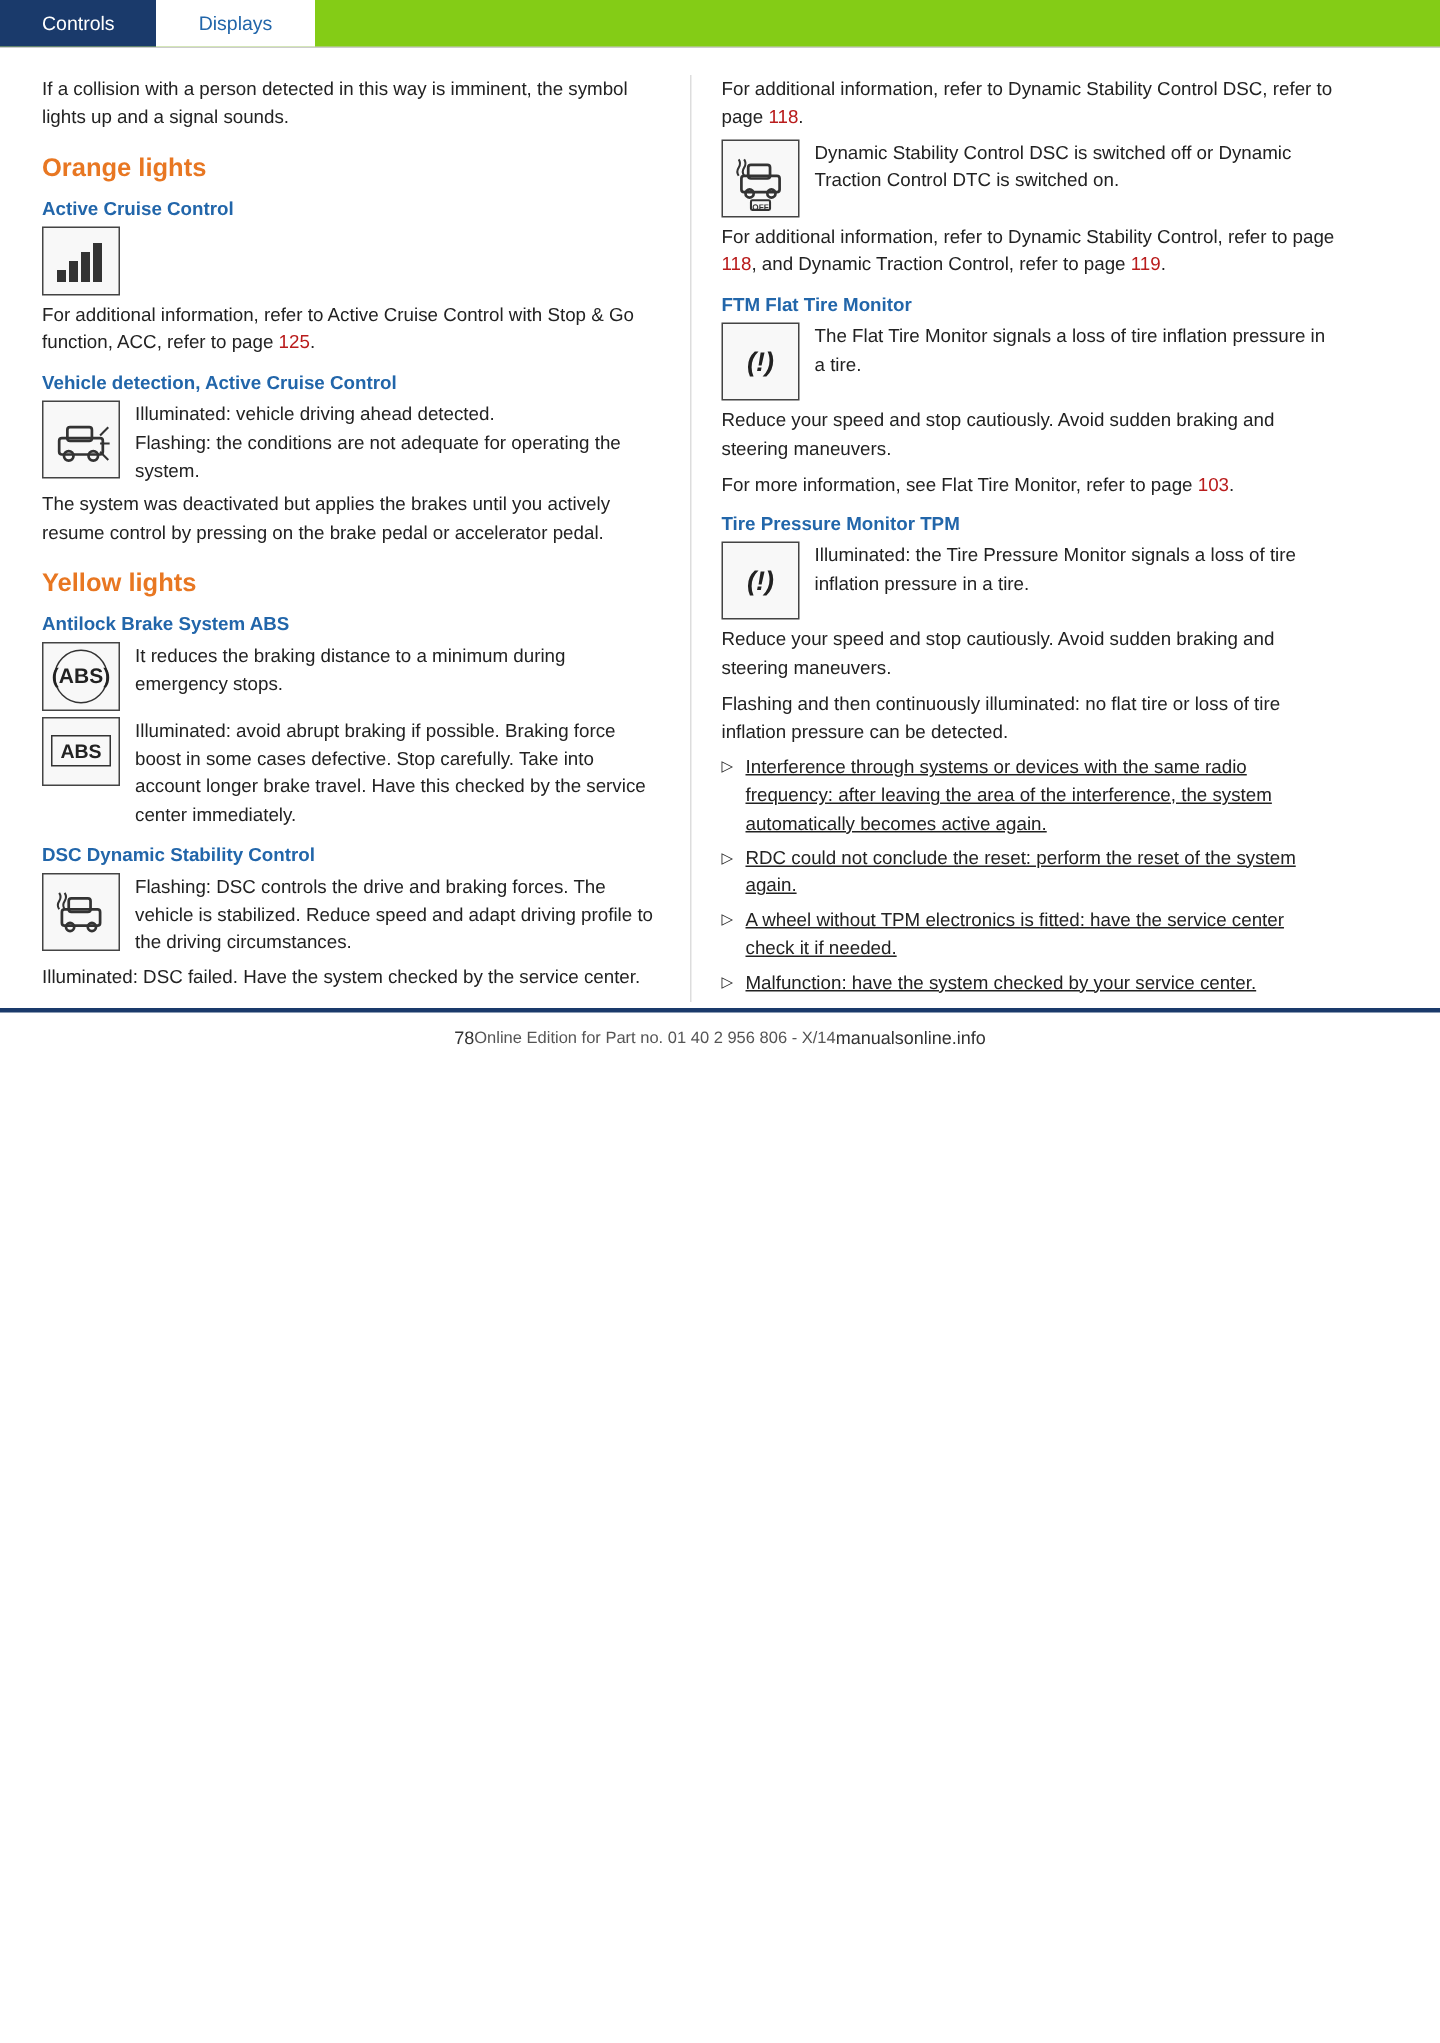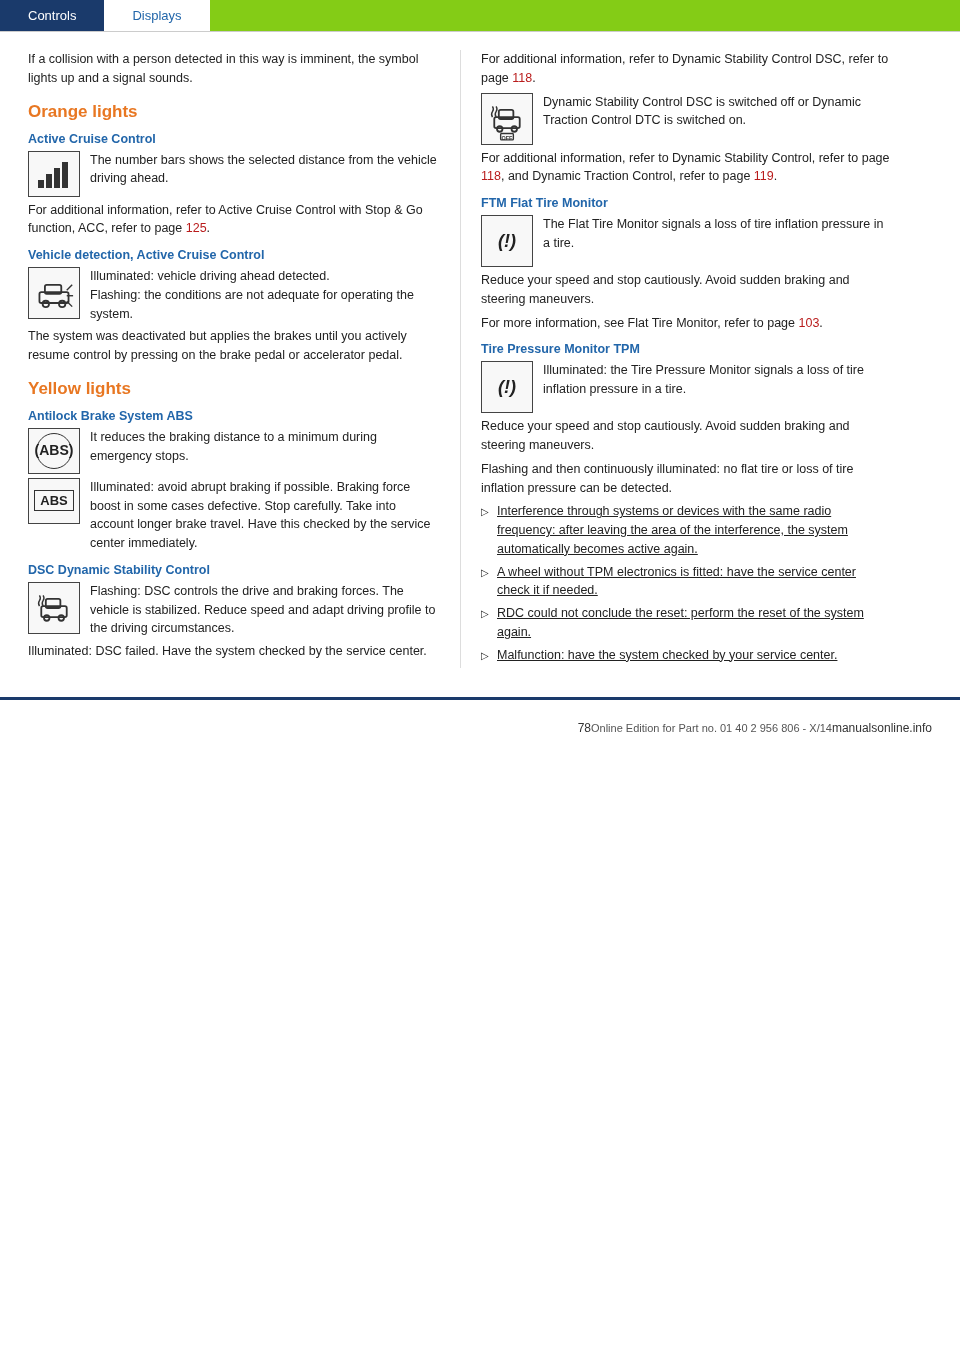--- a/index.html
+++ b/index.html
@@ -129,25 +129,25 @@
       position: absolute;
       left: 0;
       font-size: 10px;
       color: #222;
       top: 2px;
     }
 
     
     .footer {
       display: flex;
-      justify-content: flex-end;
+      justify-content: center;
       align-items: center;
       border-top: 3px solid #1a3a6b;
-      margin-top: 29px;
-      padding: 21px 28px;
+      margin-top: 4px;
+      padding: 10px 28px;
       font-size: 12px;
       color: #333;
     }
     .footer-center {
       font-size: 11px;
       color: #555;
     }
 
     
     .abs-icon {
@@ -191,21 +191,20 @@
 
     <div class="icon-row">
       <div class="icon-box">
         <svg width="40" height="36" viewBox="0 0 40 36">
           <rect x="4" y="24" width="6" height="8" fill="#333"></rect>
           <rect x="12" y="18" width="6" height="14" fill="#333"></rect>
           <rect x="20" y="12" width="6" height="20" fill="#333"></rect>
           <rect x="28" y="6" width="6" height="26" fill="#333"></rect>
         </svg>
       </div>
-      <div class="icon-text">The number bars shows the selected distance from the vehicle driving ahead.</div>
     </div>
 
     <p>
       <span>For additional information, refer to Active Cruise Control with Stop &amp; Go function, ACC, refer to page </span><span class="link">125</span><span>.</span>
     </p>
 
     <div class="subsection-heading">Vehicle detection, Active Cruise Control</div>
 
     <div class="icon-row">
       <div class="icon-box tall">
@@ -327,22 +326,22 @@
         <span>Illuminated: the Tire Pressure Monitor signals a loss of tire inflation pressure in a tire.</span>
       </div>
     </div>
 
     <p>Reduce your speed and stop cautiously. Avoid sudden braking and steering maneuvers.</p>
 
     <p>Flashing and then continuously illuminated: no flat tire or loss of tire inflation pressure can be detected.</p>
 
     <ul class="bullet-list">
       <li>Interference through systems or devices with the same radio frequency: after leaving the area of the interference, the system automatically becomes active again.</li>
+      <li>RDC could not conclude the reset: perform the reset of the system again.</li>
       <li>A wheel without TPM electronics is fitted: have the service center check it if needed.</li>
-      <li>RDC could not conclude the reset: perform the reset of the system again.</li>
       <li>Malfunction: have the system checked by your service center.</li>
     </ul>
 
   </div>
 </div>
 
 <div class="footer">
   <span>78</span>
   <span class="footer-center">Online Edition for Part no. 01 40 2 956 806 - X/14</span>
   <span>manualsonline.info</span>

